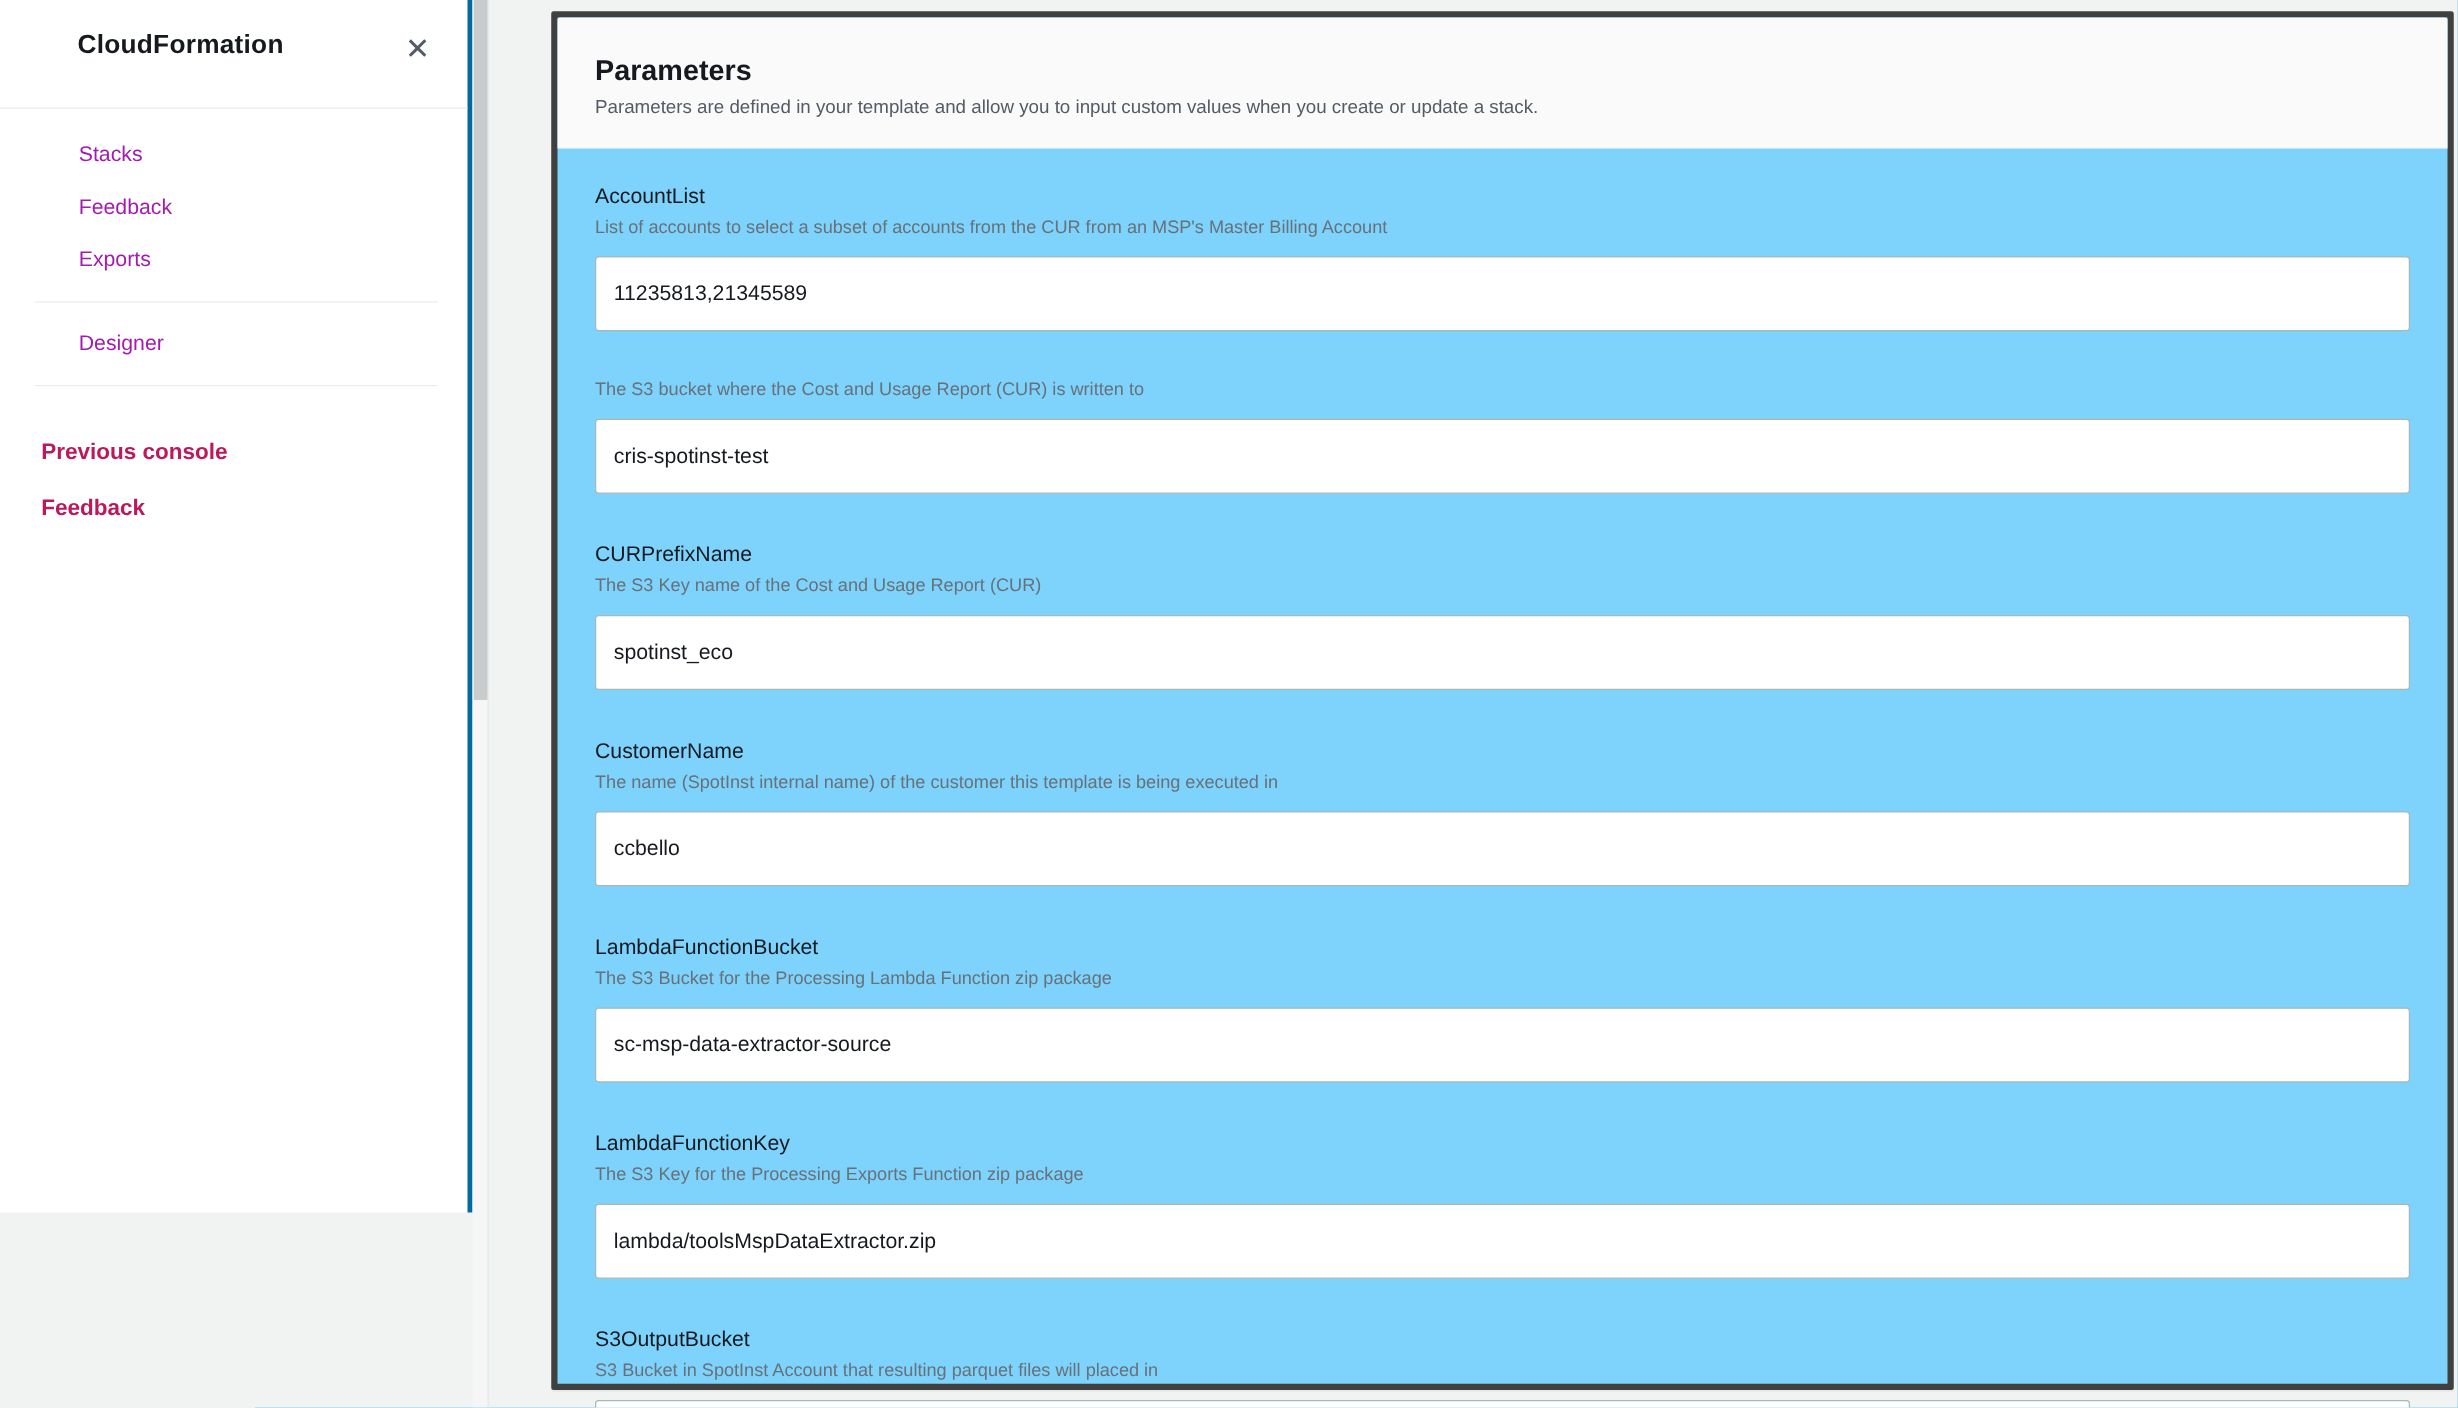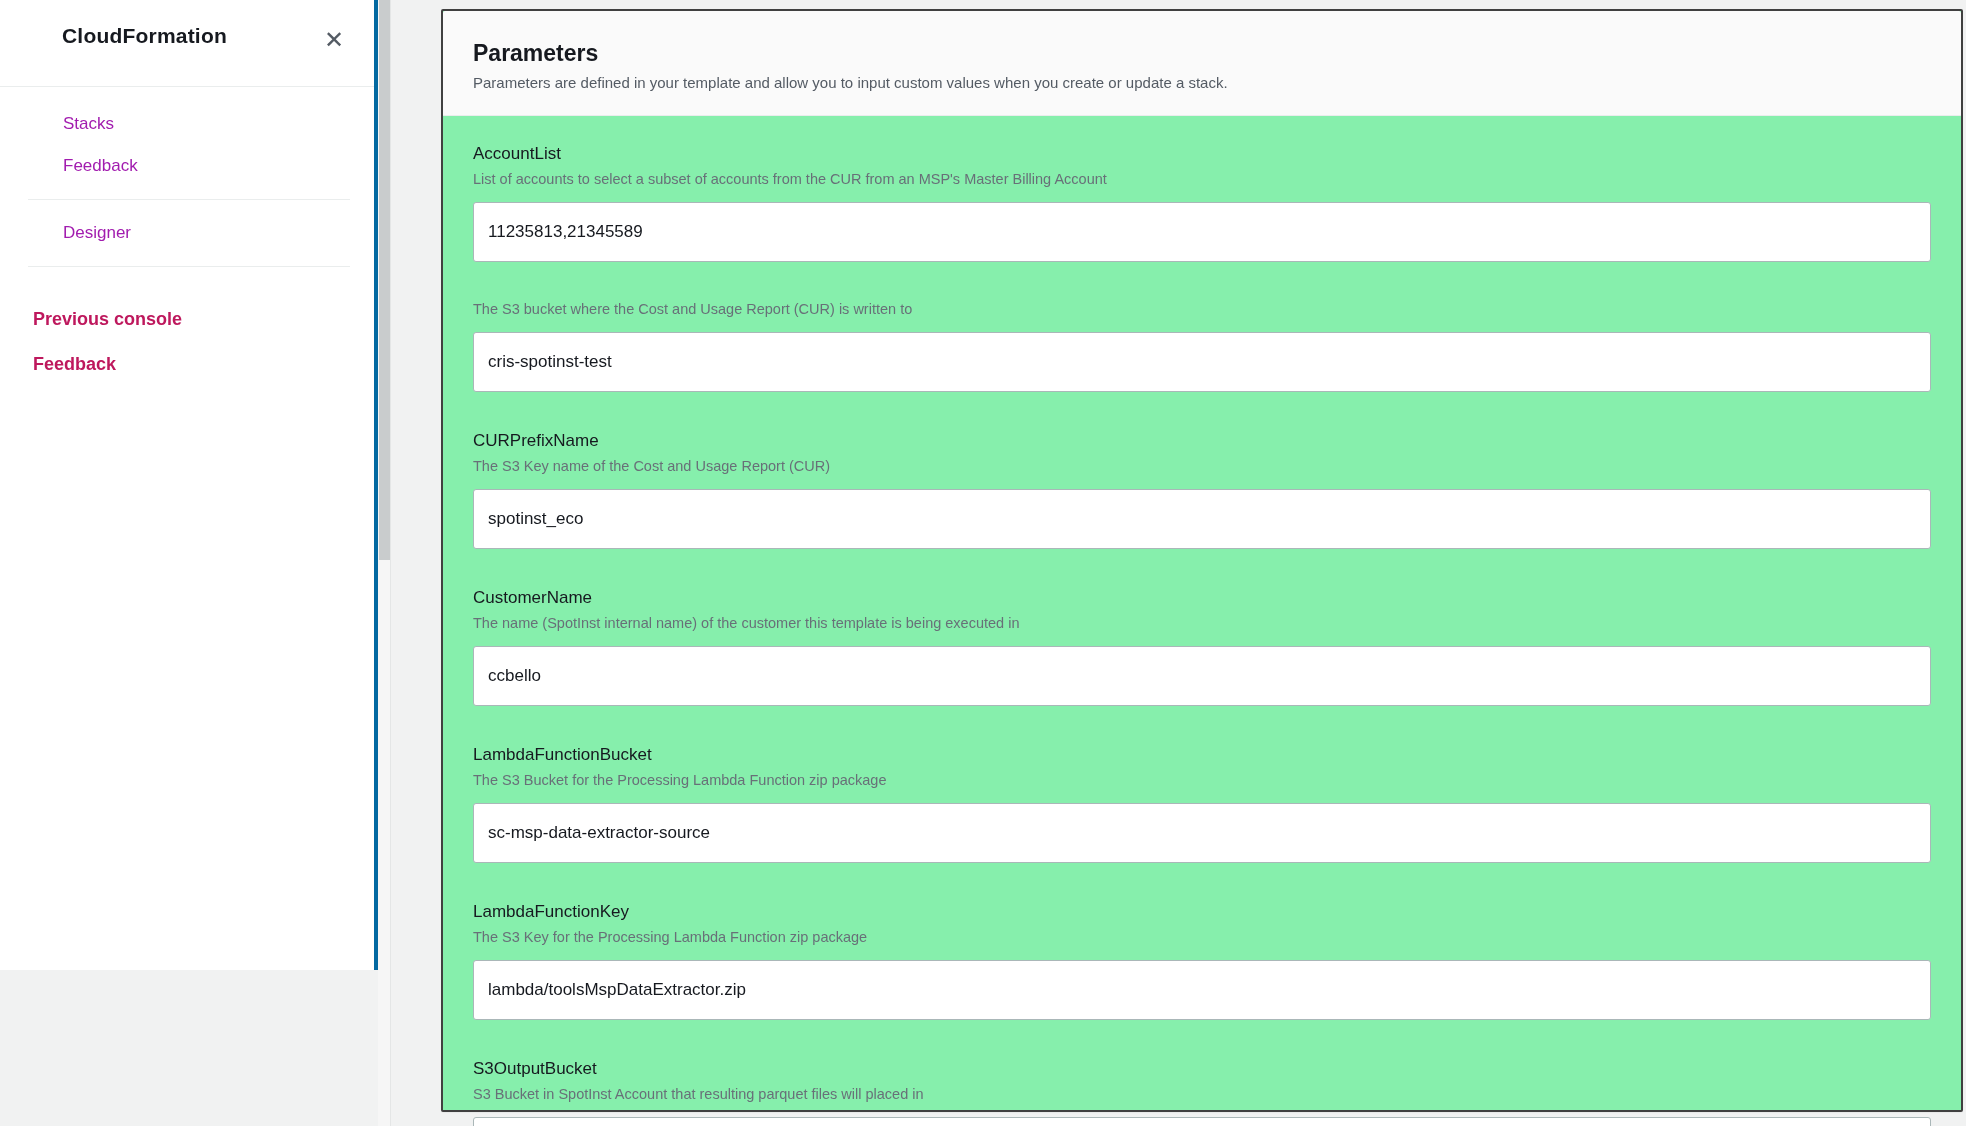--- a/index.html
+++ b/index.html
@@ -51,21 +51,21 @@
     background:#f6f6f6; border-right:1px solid #e4e6e6;
   }
   .scroll-thumb {
     position:absolute; left:1px; top:0; width:11px; height:560px;
     background:#c9cccd;
   }
 
   
   .card {
     position:absolute; left:441px; top:9px; width:1522px; height:1103px;
-    background:#86efac; border:2px solid #404040; border-radius:2px;
+    background:#7dd3fc; border:5px solid #404040; border-radius:2px;
     box-shadow:0 1px 1px rgba(0,0,0,0.04);
   }
   .card-header {
     background:#fafafa; border-bottom:1px solid #eaeded;
     padding:29px 30px 24px 30px; border-radius:2px 2px 0 0;
   }
   .card-title { font-size:23px; font-weight:700; color:#16191f; }
   .card-desc  { margin-top:7px; font-size:15px; color:#545b64; }
 
   .card-body { padding:28px 30px 35px 30px; }
@@ -93,20 +93,23 @@
     <div class="sidebar-title">CloudFormation</div>
     <button class="close-btn">✕</button>
   </div>
 
   <ul class="side-nav">
     <li>
       <a>Stacks</a>
     </li>
     <li>
       <a>Feedback</a>
+    </li>
+    <li>
+      <a>Exports</a>
     </li>
   </ul>
 
   <hr class="side-divider">
 
   <ul class="side-nav" style="padding-top:0;">
     <li>
       <a>Designer</a>
     </li>
   </ul>
@@ -155,21 +158,21 @@
     </div>
 
     <div class="field">
       <label class="field-label">LambdaFunctionBucket</label>
       <p class="field-desc">The S3 Bucket for the Processing Lambda Function zip package</p>
       <input class="field-input" type="text" value="sc-msp-data-extractor-source" style="">
     </div>
 
     <div class="field">
       <label class="field-label">LambdaFunctionKey</label>
-      <p class="field-desc">The S3 Key for the Processing Lambda Function zip package</p>
+      <p class="field-desc">The S3 Key for the Processing Exports Function zip package</p>
       <input class="field-input" type="text" value="lambda/toolsMspDataExtractor.zip" style="">
     </div>
 
     <div class="field">
       <label class="field-label">S3OutputBucket</label>
       <p class="field-desc">S3 Bucket in SpotInst Account that resulting parquet files will placed in</p>
       <input class="field-input" type="text" value="sc-msp-data-extractor" style="">
     </div>
 
   </div>

